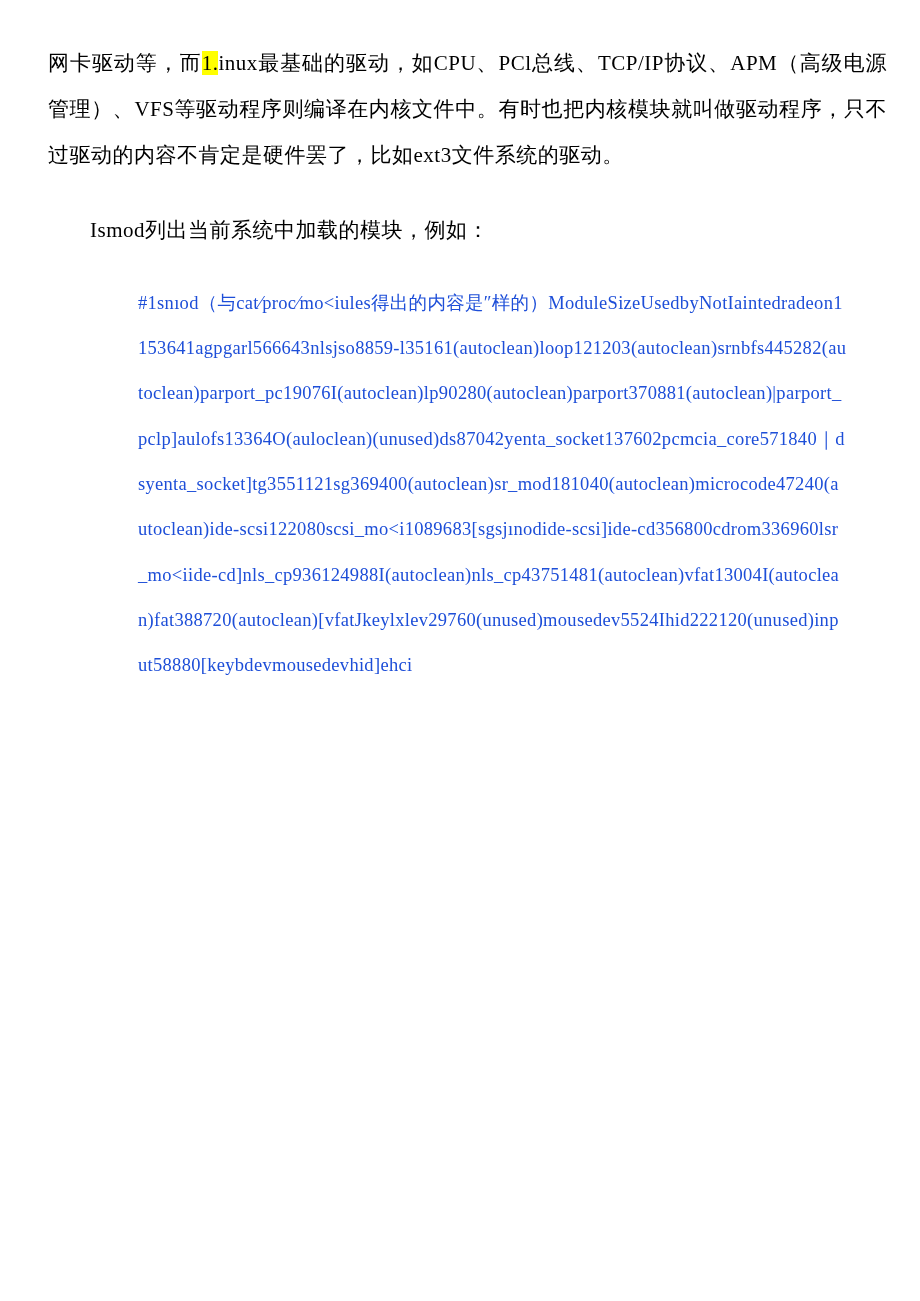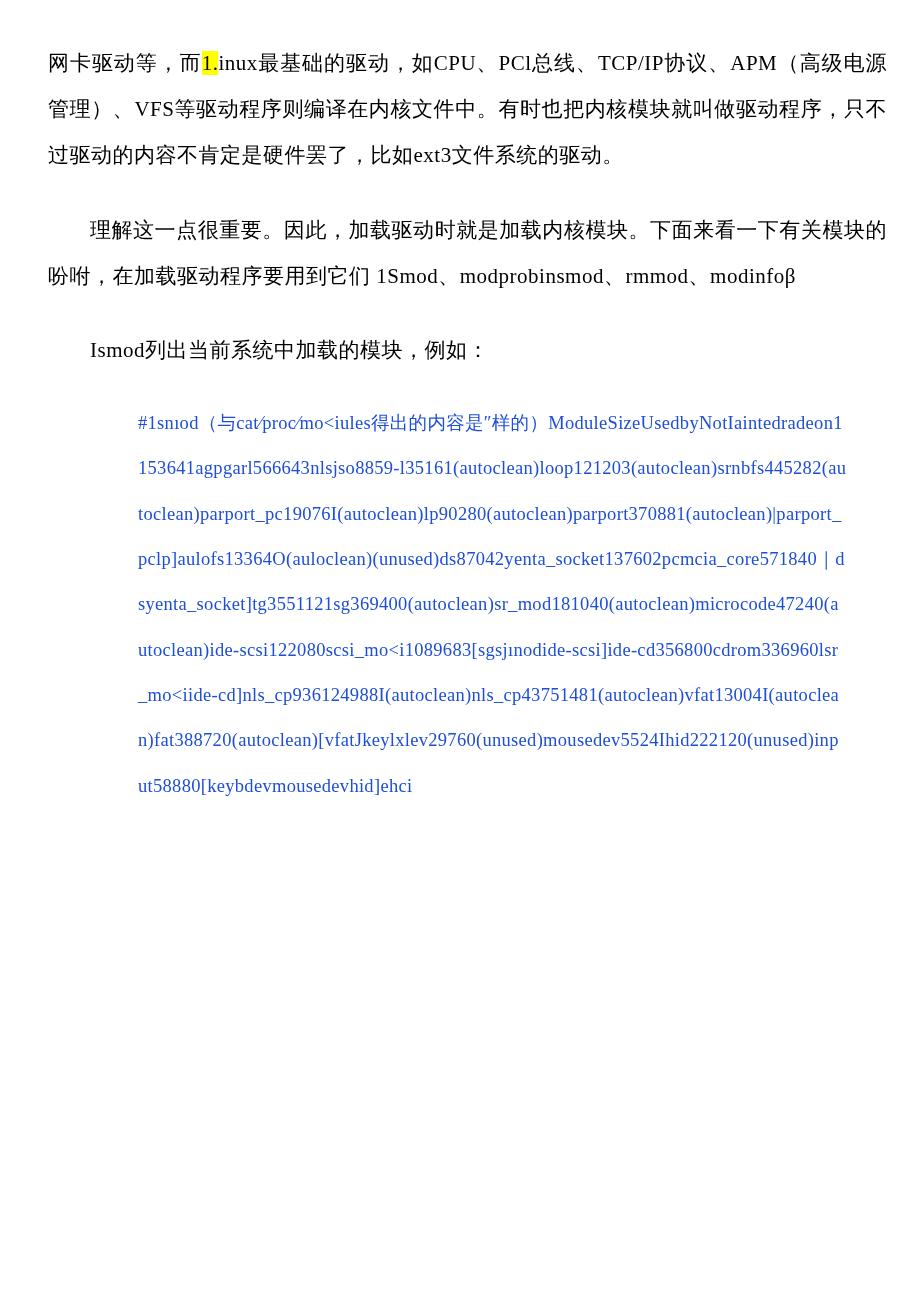--- a/index.html
+++ b/index.html
@@ -41,19 +41,18 @@
 </style>
 </head>
 <body>
 
 <div class="page">
 
   <div class="para">
     <span>网卡驱动等，而</span><span class="highlight">1.</span><span>inux最基础的驱动，如CPU、PCl总线、TCP/IP协议、APM（高级电源管理）、VFS等驱动程序则编译在内核文件中。有时也把内核模块就叫做驱动程序，只不过驱动的内容不肯定是硬件罢了，比如ext3文件系统的驱动。</span>
   </div>
 
-  <div class="para indent">理解这一点很重要。因此，加载驱动时就是加载内核模块。下面来看一下有关模块的吩咐，在加载驱动程序要用到它们  1Smod、modprobinsmod、rmmod、modinfoβ</div>
 
   <div class="para indent">Ismod列出当前系统中加载的模块，例如：</div>
 
   <div class="code-block">#1snıod（与cat⁄proc⁄mo&lt;iules得出的内容是″样的）ModuleSizeUsedbyNotIaintedradeon1153641agpgarl566643nlsjso8859-l35161(autoclean)loop121203(autoclean)srnbfs445282(autoclean)parport_pc19076I(autoclean)lp90280(autoclean)parport370881(autoclean)|parport_pclp]aulofs13364O(auloclean)(unused)ds87042yenta_socket137602pcmcia_core571840｜dsyenta_socket]tg3551121sg369400(autoclean)sr_mod181040(autoclean)microcode47240(autoclean)ide-scsi122080scsi_mo&lt;i1089683[sgsjınodide-scsi]ide-cd356800cdrom336960lsr_mo&lt;iide-cd]nls_cp936124988I(autoclean)nls_cp43751481(autoclean)vfat13004I(autoclean)fat388720(autoclean)[vfatJkeylxlev29760(unused)mousedev5524Ihid222120(unused)input58880[keybdevmousedevhid]ehci</div>
 
 </div>
 
 </body></html>

